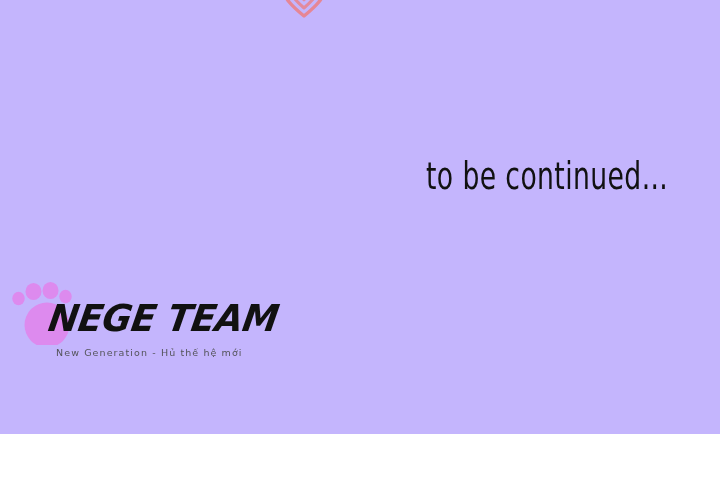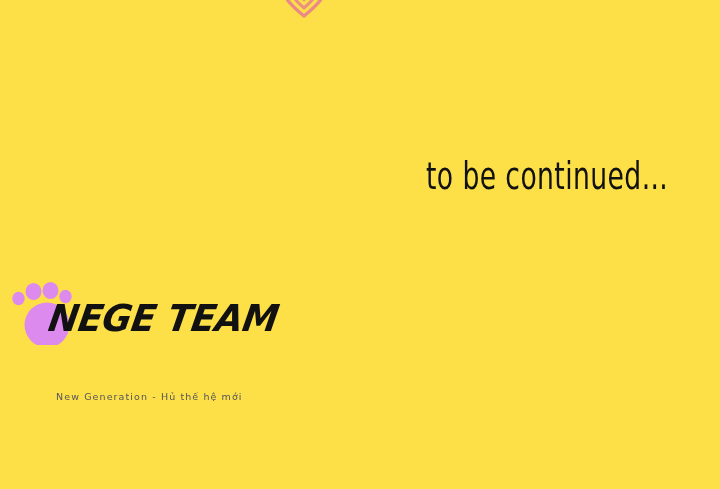--- a/index.html
+++ b/index.html
@@ -7,22 +7,22 @@
     padding: 0;
     background: #ffffff;
   }
   body {
     font-family: "Liberation Sans", sans-serif;
   }
 
   #panel {
     position: relative;
     width: 720px;
-    height: 489px;
-    background: #fde047;
+    height: 434px;
+    background: #c4b5fd;
     overflow: hidden;
   }
 
   
   #heart-mark {
     position: absolute;
     left: 281px;
     top: -34px;
     width: 46px;
     height: 52px;
@@ -83,21 +83,20 @@
   #team-tagline {
     position: absolute;
     left: 56px;
     top: 75px;
     font-family: "DejaVu Sans", sans-serif;
     font-size: 9.5px;
     letter-spacing: 1.1px;
     color: #54545a;
     white-space: nowrap;
     line-height: 12px;
-    margin-top: 44px;
   }
 </style>
 </head>
 <body>
 
 <div id="panel">
 
   <div id="heart-mark">
     <svg viewBox="0 0 46 52" xmlns="http://www.w3.org/2000/svg">
       <g fill="none" stroke="#e8828c" stroke-linecap="round" stroke-linejoin="round">

